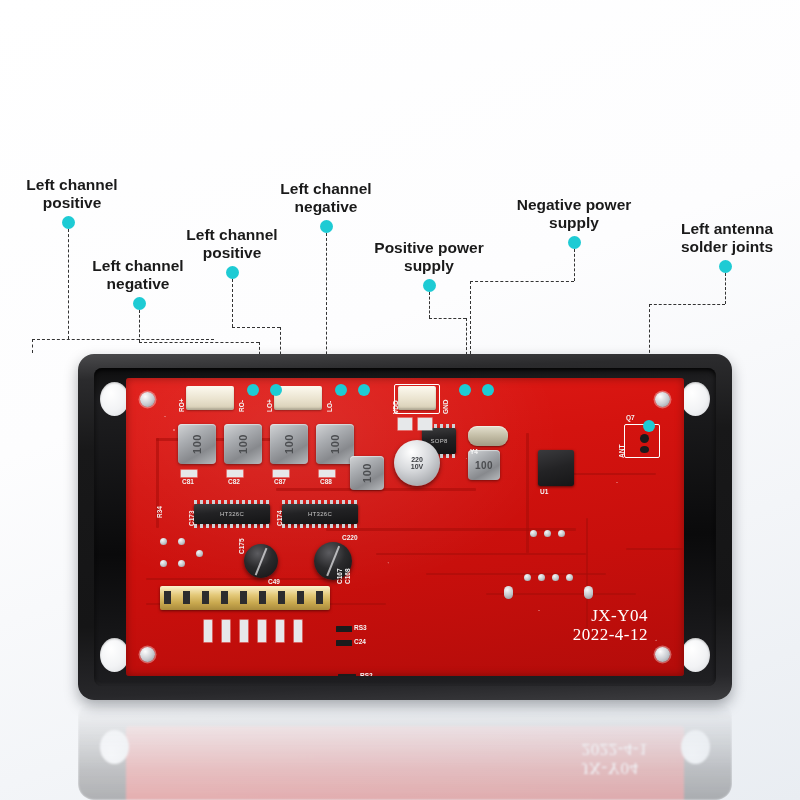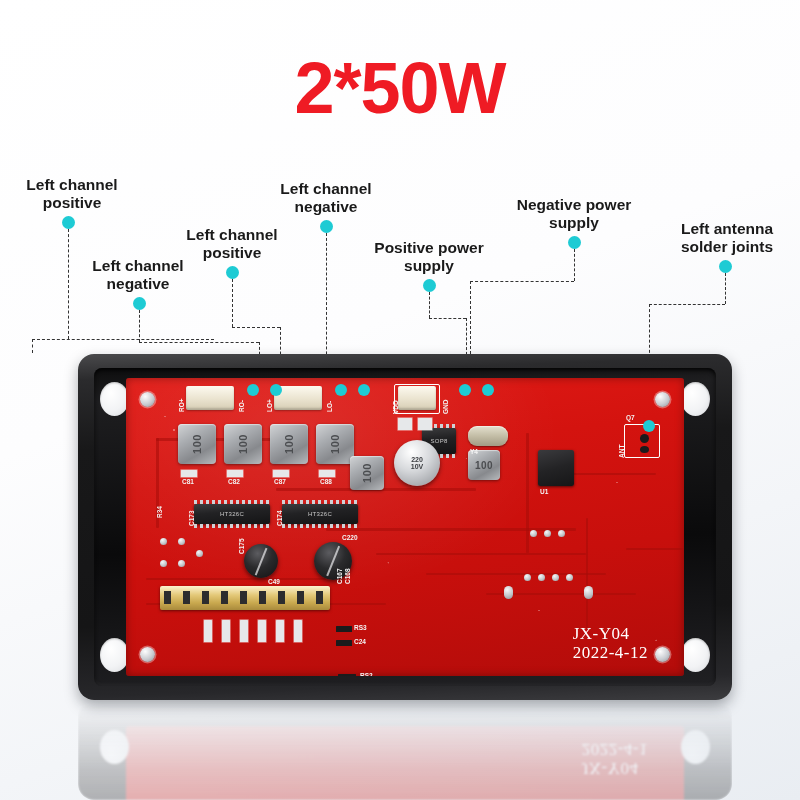--- a/index.html
+++ b/index.html
@@ -157,21 +157,21 @@
     box-shadow:0 1px 3px rgba(0,0,0,.5);
   }
   .gold-conn .teeth{
     position:absolute;left:4px;right:4px;top:5px;height:13px;
     background:repeating-linear-gradient(90deg,#2c2c2e 0 7px,transparent 7px 19px);
   }
   .via{position:absolute;width:7px;height:7px;border-radius:50%;
     background:radial-gradient(circle at 35% 30%,#f6f7f8 0%,#c2c5c9 55%,#8d9095 100%);}
   .solder-pad{position:absolute;border-radius:2px;border:1.4px solid #ffffff;}
   .board-code{
-    position:absolute;right:36px;bottom:14px;text-align:left;
+    position:absolute;right:36px;bottom:32px;text-align:right;
     font-family:"Liberation Serif",serif;font-size:17px;color:#ffffff;line-height:1.12;
     letter-spacing:.5px;
   }
 
   
   .pcb-dot{position:absolute;width:12px;height:12px;border-radius:50%;background:#1ecbd4;}
 
   
   #reflection{
     position:absolute;left:78px;top:702px;width:654px;height:98px;
@@ -196,21 +196,20 @@
   #reflection .r-code{
     position:absolute;right:36px;bottom:14px;font-family:"Liberation Serif",serif;
     font-size:17px;color:#fff;line-height:1.12;letter-spacing:.5px;text-align:left;
   }
 </style>
 </head>
 <body>
 
 <div id="stage">
 
-  <div id="title">2*50W</div>
 
   <div class="callout-label" style="left:8px;top:176px;width:128px;">Left channel
 positive</div>
 
   <div class="callout-label" style="left:74px;top:257px;width:128px;">Left channel
 negative</div>
 
   <div class="callout-label" style="left:168px;top:226px;width:128px;">Left channel
 positive</div>
 

